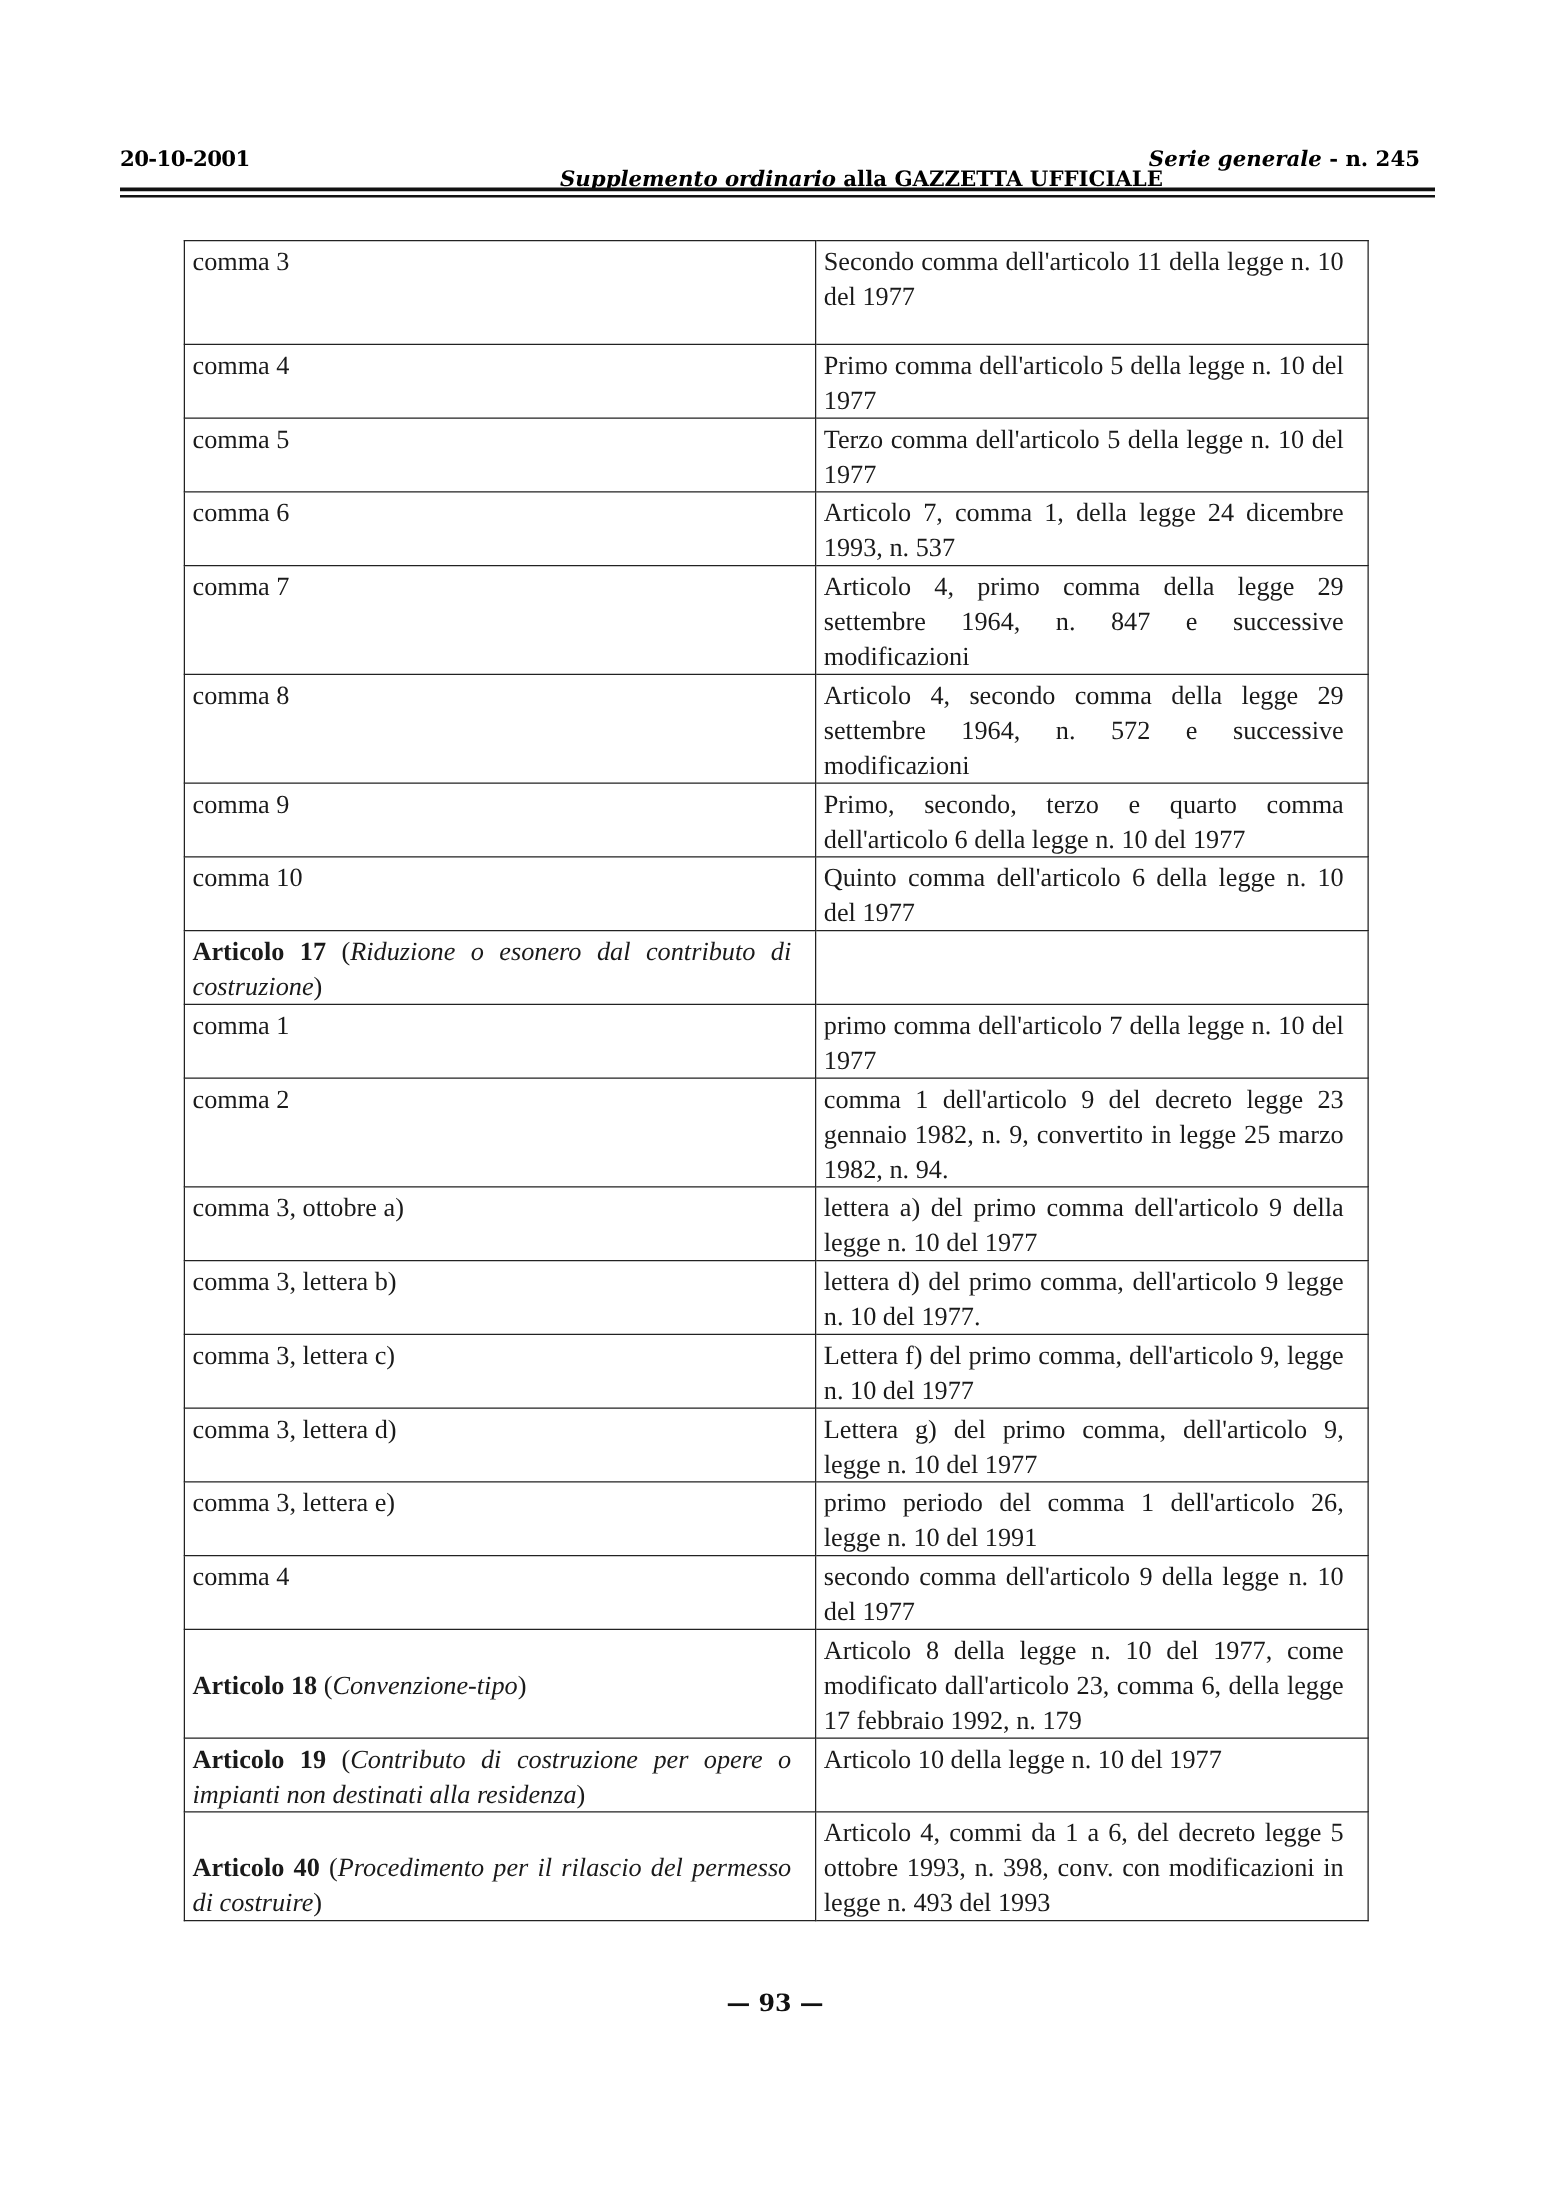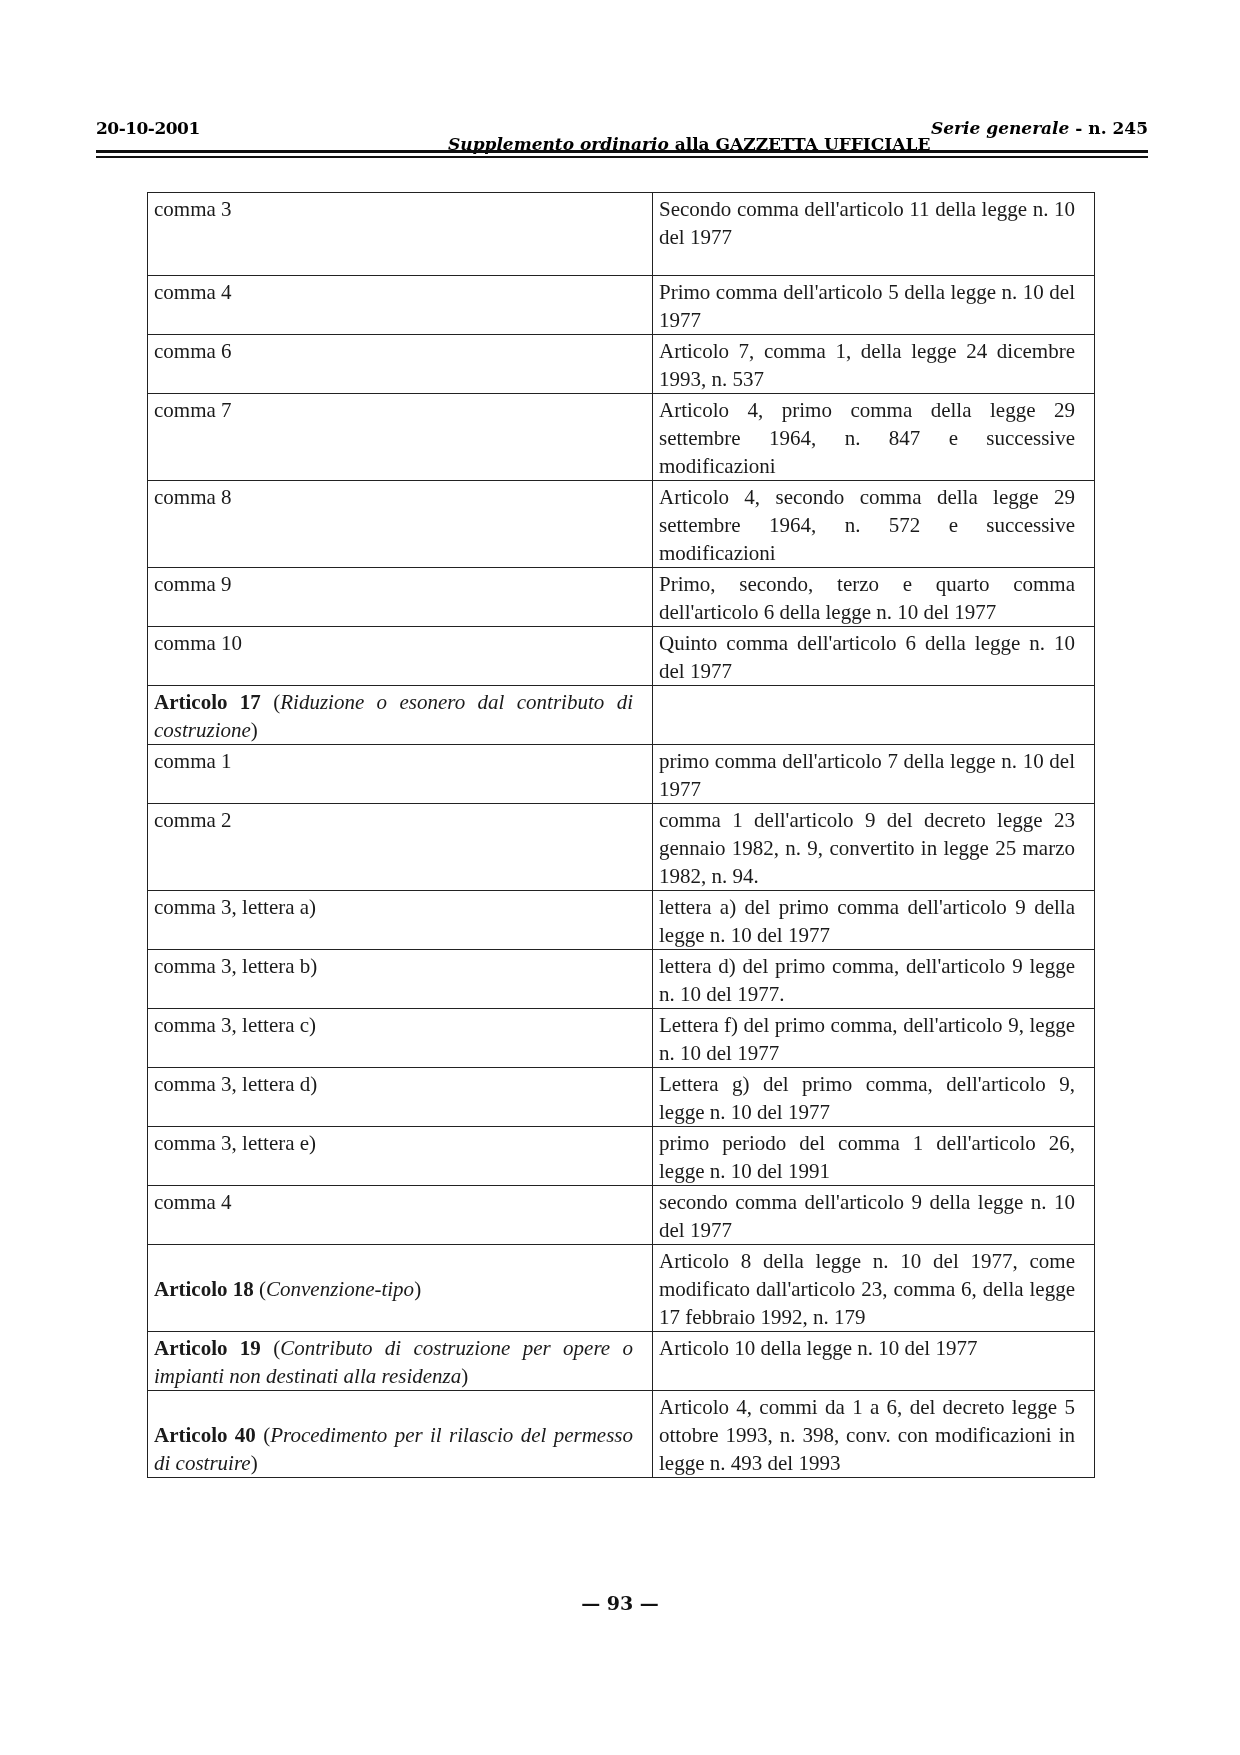--- a/index.html
+++ b/index.html
@@ -4,21 +4,21 @@
 <style>
   html, body { margin: 0; padding: 0; background: #ffffff; }
   body { width: 1240px; height: 1755px; position: relative; overflow: hidden; color: #111; }
   .header {
     position: absolute; left: 96px; top: 118px; width: 1052px; height: 24px;
     font-family: "DejaVu Serif", serif; font-size: 17px; font-weight: bold; color: #000000;
   }
   .header .date { position: absolute; left: 0; top: 0; letter-spacing: -0.5px; }
   .header .center { position: absolute; left: 352px; top: 16px; }
   .header .center i { font-style: italic; }
-  .header .right { position: absolute; right: 0; top: 0; }
+  .header .right { position: absolute; right: 12px; top: 0; }
   .header .right i { font-style: italic; }
   .rule1 { position: absolute; left: 96px; top: 150px; width: 1052px; height: 3px; background: #111; }
   .rule2 { position: absolute; left: 96px; top: 156px; width: 1052px; height: 2px; background: #111; }
 
   table.concordance {
     position: absolute; left: 147px; top: 192px; width: 948px;
     border-collapse: collapse; table-layout: fixed;
     font-family: "Liberation Serif", serif; font-size: 21px; line-height: 28px; color: #1a1a1a;
   }
   table.concordance td {
@@ -51,20 +51,24 @@
   <tbody>
     <tr style="height:83px">
       <td class="left">comma 3</td>
       <td class="right jl">Secondo comma dell'articolo 11 della legge n. 10 del 1977</td>
     </tr>
     <tr style="height:56px">
       <td class="left">comma 4</td>
       <td class="right jl">Primo comma dell'articolo 5 della legge n. 10 del 1977</td>
     </tr>
     <tr style="height:56px">
+      <td class="left">comma 5</td>
+      <td class="right jl">Terzo comma dell'articolo 5 della legge n. 10 del 1977</td>
+    </tr>
+    <tr style="height:56px">
       <td class="left">comma 6</td>
       <td class="right jl">Articolo 7, comma 1, della legge 24 dicembre 1993, n. 537</td>
     </tr>
     <tr style="height:84px">
       <td class="left">comma 7</td>
       <td class="right jl">Articolo 4, primo comma della legge 29 settembre 1964, n. 847 e successive modificazioni</td>
     </tr>
     <tr style="height:84px">
       <td class="left">comma 8</td>
       <td class="right jl">Articolo 4, secondo comma della legge 29 settembre 1964, n. 572 e successive modificazioni</td>
@@ -83,21 +87,21 @@
     </tr>
     <tr style="height:56px">
       <td class="left">comma 1</td>
       <td class="right jl">primo comma dell'articolo 7 della legge n. 10 del 1977</td>
     </tr>
     <tr style="height:84px">
       <td class="left">comma 2</td>
       <td class="right jl">comma 1 dell'articolo 9 del decreto legge 23 gennaio 1982, n. 9, convertito in legge 25 marzo 1982, n. 94.</td>
     </tr>
     <tr style="height:56px">
-      <td class="left">comma 3, lettera a)</td>
+      <td class="left">comma 3, ottobre a)</td>
       <td class="right jl">lettera a) del primo comma  dell'articolo 9 della legge n. 10 del 1977</td>
     </tr>
     <tr style="height:56px">
       <td class="left">comma 3, lettera b)</td>
       <td class="right jl">lettera d) del primo comma, dell'articolo 9 legge n. 10 del 1977.</td>
     </tr>
     <tr style="height:56px">
       <td class="left">comma 3, lettera c)</td>
       <td class="right jl">Lettera f) del primo comma, dell'articolo 9, legge n. 10 del 1977</td>
     </tr>

